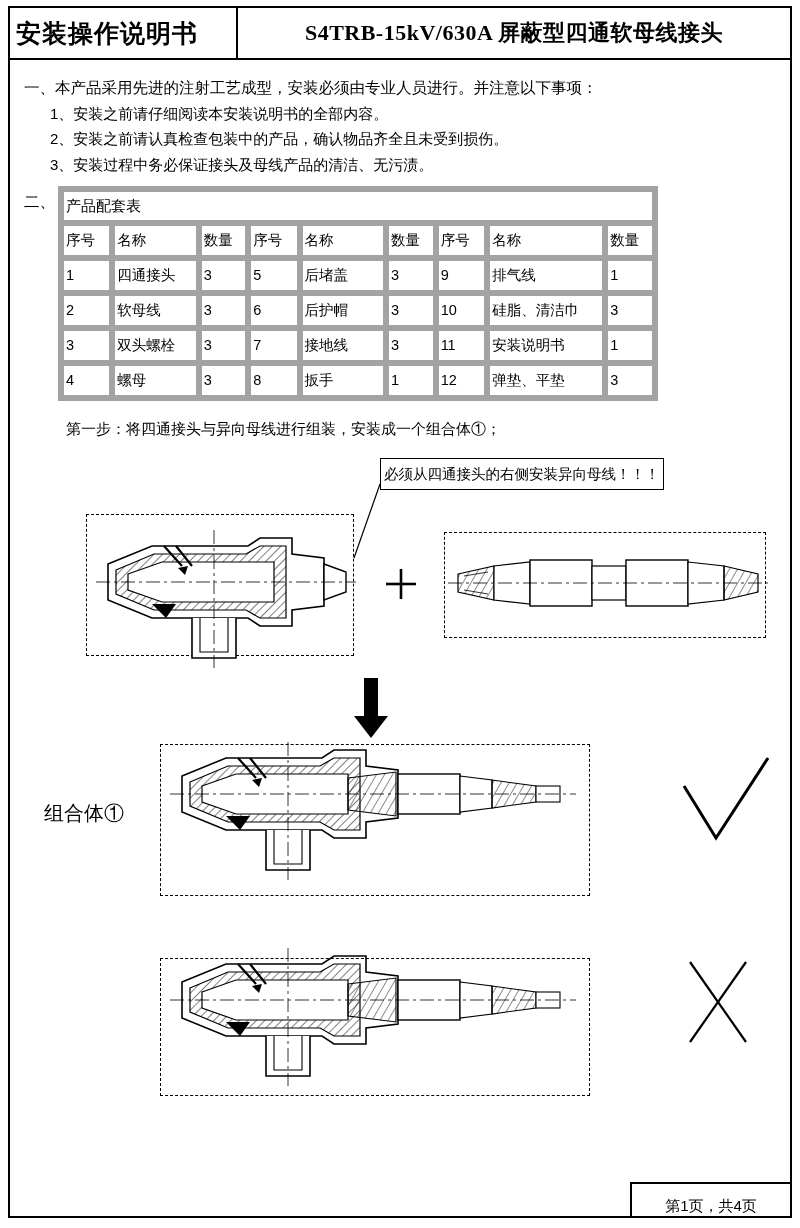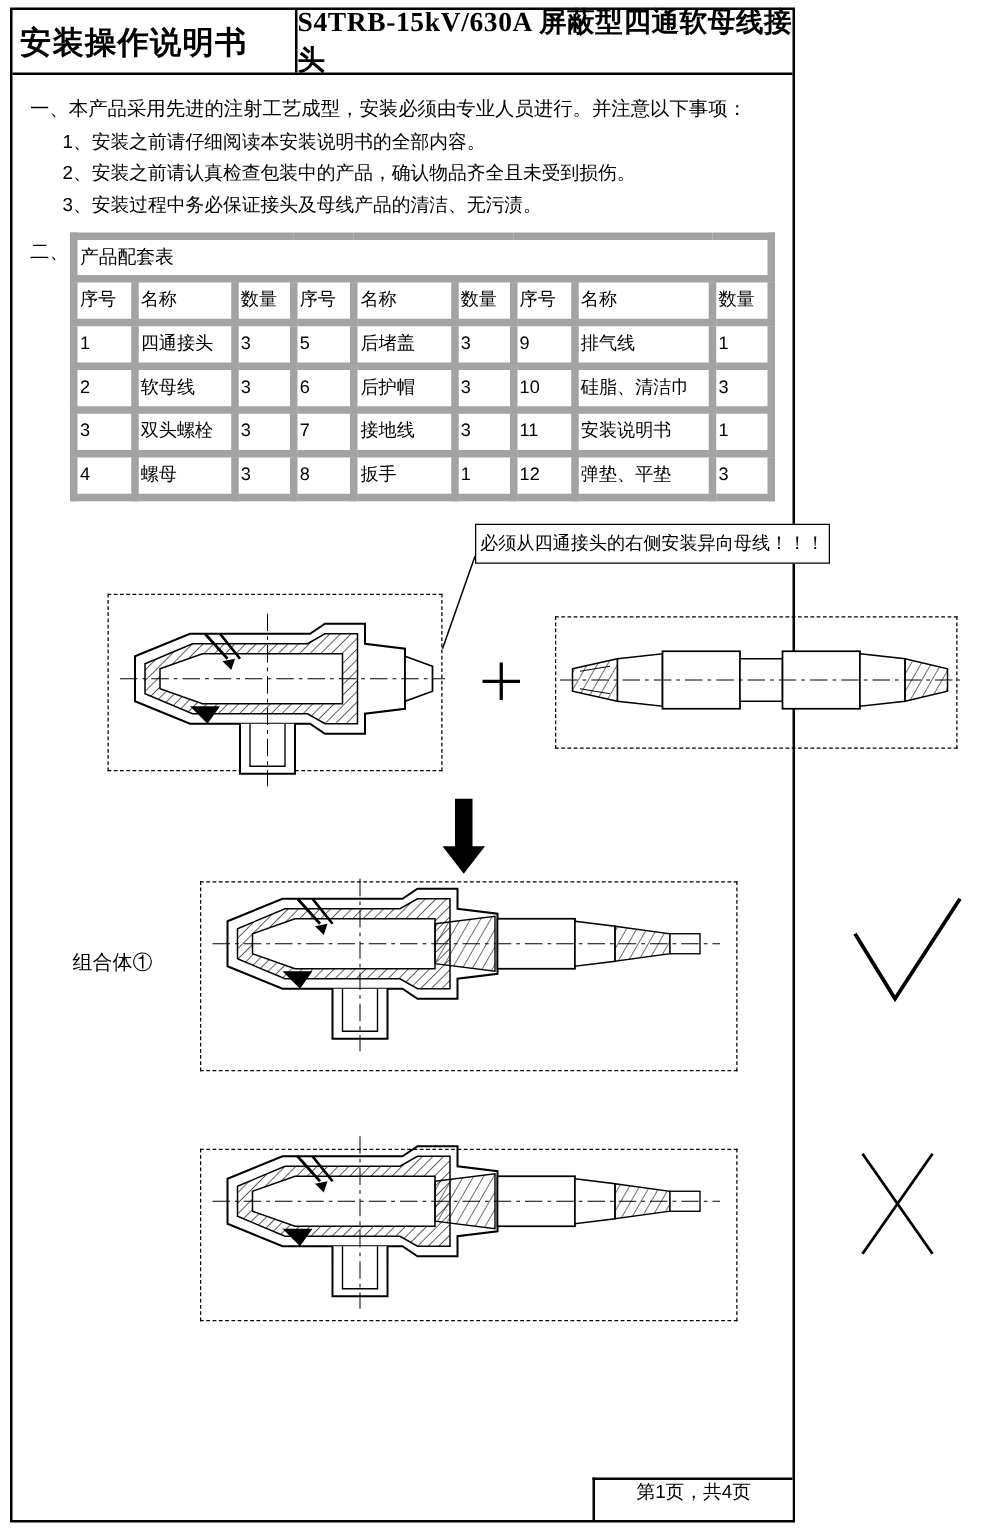--- a/index.html
+++ b/index.html
@@ -12,21 +12,21 @@
     height: 1228px;
     font-family: "Liberation Sans", sans-serif;
     color: #000;
     position: relative;
     overflow: hidden;
   }
   .page {
     position: absolute;
     left: 8px;
     top: 6px;
-    width: 628px;
+    width: 784px;
     height: 1212px;
     border: 2px solid #000;
     box-sizing: border-box;
     background: #fff;
   }
   
   .header {
     display: flex;
     align-items: stretch;
     border-bottom: 2px solid #000;
@@ -135,37 +135,37 @@
     background: #fff;
     white-space: nowrap;
   }
   .dashed-box {
     position: absolute;
     border: 1.5px dashed #000;
     box-sizing: border-box;
   }
   .combo-label {
     position: absolute;
-    left: 34px;
+    left: 20px;
     top: 352px;
-    font-size: 16px;
+    font-size: 20px;
   }
   svg.fig { position: absolute; left: 0; top: 0; }
   
   .footer {
     position: absolute;
     right: 0px;
     bottom: 0px;
     width: 160px;
     height: 34px;
     border-left: 2px solid #000;
     border-top: 2px solid #000;
     box-sizing: border-box;
     display: flex;
-    align-items: flex-start;
+    align-items: flex-end;
     justify-content: center;
     font-size: 15px;
     background: #fff;
   }
 </style>
 </head>
 <body>
 
 <div class="page">
 
@@ -244,20 +244,21 @@
           <td>扳手</td>
           <td>1</td>
           <td>12</td>
           <td>弹垫、平垫</td>
           <td>3</td>
         </tr>
       </tbody>
         </table>
     </div>
 
+    <div class="step-line">第一步：将四通接头与异向母线进行组装，安装成一个组合体①；</div>
 
     <div class="figures">
 
       <div class="note-box">必须从四通接头的右侧安装异向母线！！！</div>
 
       <div class="dashed-box" style="left:62px; top:68px; width:268px; height:142px;"></div>
       <div class="dashed-box" style="left:420px; top:86px; width:322px; height:106px;"></div>
       <div class="dashed-box" style="left:136px; top:298px; width:430px; height:152px;"></div>
       <div class="dashed-box" style="left:136px; top:512px; width:430px; height:138px;"></div>
 

